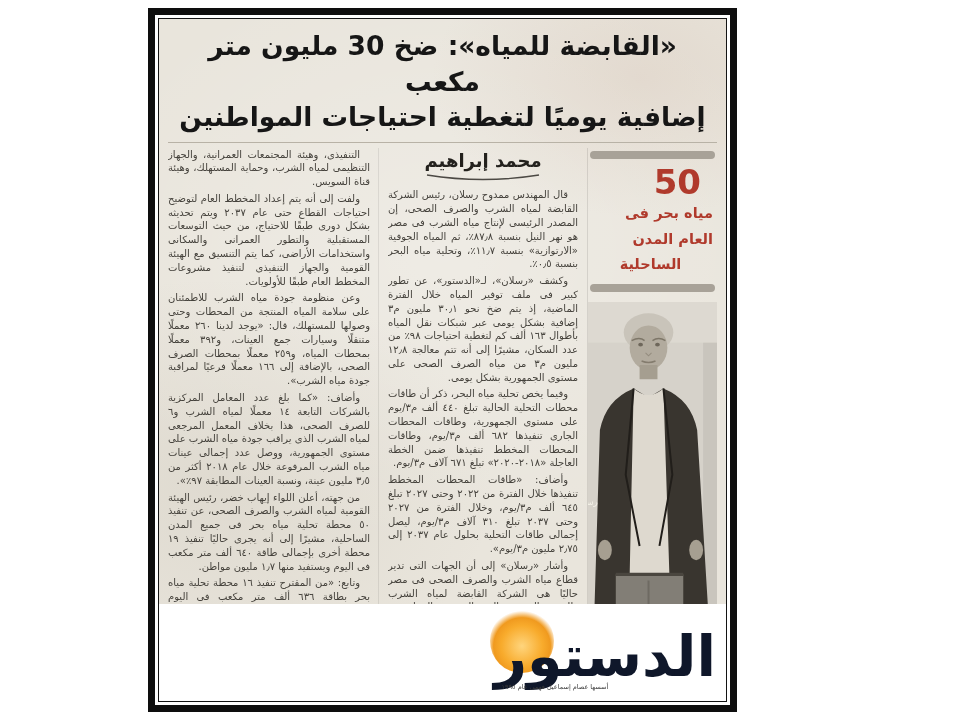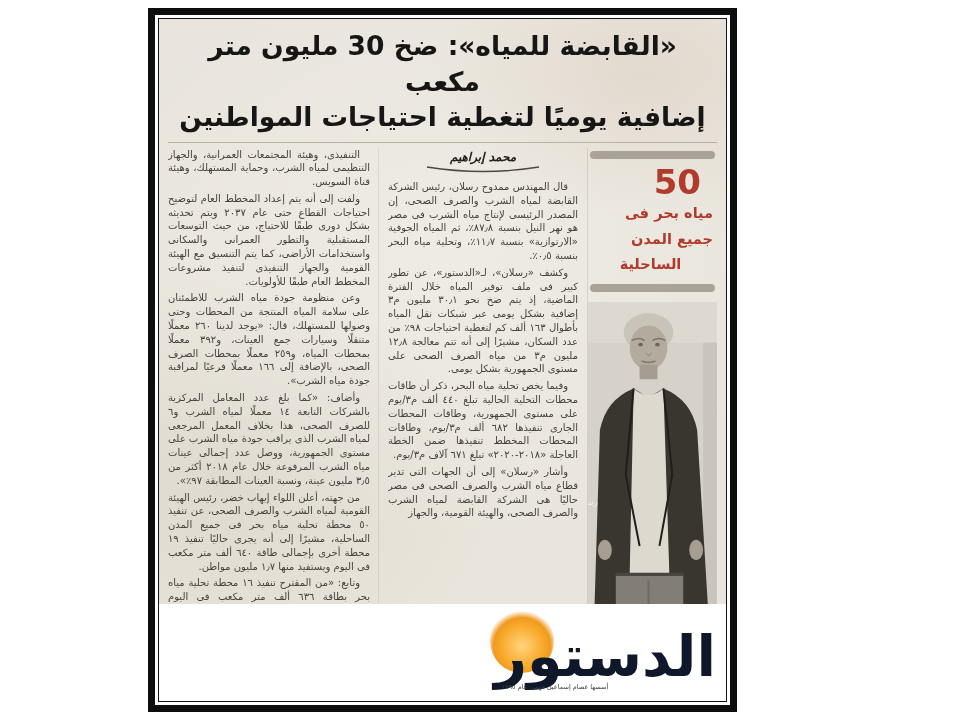--- a/index.html
+++ b/index.html
@@ -48,21 +48,21 @@
     line-height:1.78;padding-right:4px;white-space:nowrap;
   }
   .photo{flex:1;margin-top:7px;position:relative;overflow:hidden;}
   .photo svg{display:block;width:100%;height:100%;}
   
   .col{color:#45423c;font-size:10px;line-height:1.38;text-align:justify;overflow:hidden;}
   .col p{margin:0 0 3px 0;text-indent:10px;}
   .col-first{width:190px;flex:0 0 190px;}
   .col-second{flex:1;border-right:1px solid rgba(0,0,0,0.08);padding-right:8px;}
   .byline-wrap{text-align:center;margin:1px 0 6px 0;}
-  .byline{font-size:12px;font-weight:bold;color:#23211d;font-style:italic;}
+  .byline{font-size:18px;font-weight:bold;color:#23211d;}
   .byline-swash{display:block;margin:0 auto;}
   
   .footer{flex:1;background:#ffffff;position:relative;}
   .logo-wrap{position:absolute;right:10px;bottom:4px;width:300px;height:84px;}
   .logo-sun{
     position:absolute;left:74px;top:-4px;width:64px;height:64px;border-radius:50%;
     background:radial-gradient(circle at 50% 58%,#ffd57d 0%,#f8ab2c 42%,#f09a1f 58%,rgba(240,154,31,0) 72%);
   }
   .logo-title{
     position:absolute;right:0;bottom:12px;direction:rtl;
@@ -87,21 +87,21 @@
         <div>إضافية يوميًا لتغطية احتياجات المواطنين</div>
       </div>
 
       <div class="content">
 
         <div class="rail">
           <div class="sidebar">
             <div class="bracket top"></div>
             <div class="sb-number" style="color:#b03a2c;">50</div>
             <div class="sb-line" style="color:#b03a2c;">مياه بحر فى</div>
-            <div class="sb-line" style="color:#b03a2c;">جميع المدن</div>
+            <div class="sb-line" style="color:#b03a2c;">العام المدن</div>
             <div class="sb-line" style="color:#b03a2c;text-align:center;">الساحلية</div>
             <div class="bracket bottom"></div>
           </div>
 
           <div class="photo">
             <svg viewBox="0 0 130 318" preserveAspectRatio="none">
               <rect x="0" y="0" width="130" height="318" fill="#d6d2ca"></rect>
               <rect x="116" y="0" width="14" height="318" fill="#c9c5bd"></rect>
               <rect x="0" y="0" width="130" height="40" fill="#ddd9d1"></rect>
 
@@ -139,20 +139,21 @@
         <div class="col col-first">
           <div class="byline-wrap">
             <span class="byline">محمد إبراهيم</span>
             <svg class="byline-swash" width="120" height="9">
               <path d="M4,2 Q60,11 116,2" stroke="#4c4944" stroke-width="1.4" fill="none"></path>
             </svg>
           </div>
           <p>قال المهندس ممدوح رسلان، رئيس الشركة القابضة لمياه الشرب والصرف الصحى، إن المصدر الرئيسى لإنتاج مياه الشرب فى مصر هو نهر النيل بنسبة ٨٧٫٨٪، ثم المياه الجوفية «الارتوازية» بنسبة ١١٫٧٪، وتحلية مياه البحر بنسبة ٠٫٥٪.</p>
           <p>وكشف «رسلان»، لـ«الدستور»، عن تطور كبير فى ملف توفير المياه خلال الفترة الماضية، إذ يتم ضخ نحو ٣٠٫١ مليون م٣ إضافية بشكل يومى عبر شبكات نقل المياه بأطوال ١٦٣ ألف كم لتغطية احتياجات ٩٨٪ من عدد السكان، مشيرًا إلى أنه تتم معالجة ١٢٫٨ مليون م٣ من مياه الصرف الصحى على مستوى الجمهورية بشكل يومى.</p>
           <p>وفيما يخص تحلية مياه البحر، ذكر أن طاقات محطات التحلية الحالية تبلغ ٤٤٠ ألف م٣/يوم على مستوى الجمهورية، وطاقات المحطات الجارى تنفيذها ٦٨٢ ألف م٣/يوم، وطاقات المحطات المخطط تنفيذها ضمن الخطة العاجلة «٢٠١٨-٢٠٢٠» تبلغ ٦٧١ آلاف م٣/يوم.</p>
+          <p>وأضاف: «طاقات المحطات المخطط تنفيذها خلال الفترة من ٢٠٢٢ وحتى ٢٠٢٧ تبلغ ٦٤٥ ألف م٣/يوم، وخلال الفترة من ٢٠٢٧ وحتى ٢٠٣٧ تبلغ ٣١٠ آلاف م٣/يوم، ليصل إجمالى طاقات التحلية بحلول عام ٢٠٣٧ إلى ٢٫٧٥ مليون م٣/يوم».</p>
           <p>وأشار «رسلان» إلى أن الجهات التى تدير قطاع مياه الشرب والصرف الصحى فى مصر حاليًا هى الشركة القابضة لمياه الشرب والصرف الصحى، والهيئة القومية، والجهاز</p>
         </div>
 
         <div class="col col-second">
           <p>التنفيذى، وهيئة المجتمعات العمرانية، والجهاز التنظيمى لمياه الشرب، وحماية المستهلك، وهيئة قناة السويس.</p>
           <p>ولفت إلى أنه يتم إعداد المخطط العام لتوضيح احتياجات القطاع حتى عام ٢٠٣٧ ويتم تحديثه بشكل دورى طبقًا للاحتياج، من حيث التوسعات المستقبلية والتطور العمرانى والسكانى واستخدامات الأراضى، كما يتم التنسيق مع الهيئة القومية والجهاز التنفيذى لتنفيذ مشروعات المخطط العام طبقًا للأولويات.</p>
           <p>وعن منظومة جودة مياه الشرب للاطمئنان على سلامة المياه المنتجة من المحطات وحتى وصولها للمستهلك، قال: «يوجد لدينا ٢٦٠ معملًا متنقلًا وسيارات جمع العينات، و٣٩٢ معملًا بمحطات المياه، و٢٥٩ معملًا بمحطات الصرف الصحى، بالإضافة إلى ١٦٦ معملًا فرعيًا لمراقبة جودة مياه الشرب».</p>
           <p>وأضاف: «كما بلغ عدد المعامل المركزية بالشركات التابعة ١٤ معملًا لمياه الشرب و٦ للصرف الصحى، هذا بخلاف المعمل المرجعى لمياه الشرب الذى يراقب جودة مياه الشرب على مستوى الجمهورية، ووصل عدد إجمالى عينات مياه الشرب المرفوعة خلال عام ٢٠١٨ أكثر من ٣٫٥ مليون عينة، ونسبة العينات المطابقة ٩٧٪».</p>
           <p>من جهته، أعلن اللواء إيهاب خضر، رئيس الهيئة القومية لمياه الشرب والصرف الصحى، عن تنفيذ ٥٠ محطة تحلية مياه بحر فى جميع المدن الساحلية، مشيرًا إلى أنه يجرى حاليًا تنفيذ ١٩ محطة أخرى بإجمالى طاقة ٦٤٠ ألف متر مكعب فى اليوم ويستفيد منها ١٫٧ مليون مواطن.</p>
           <p>وتابع: «من المقترح تنفيذ ١٦ محطة تحلية مياه بحر بطاقة ٦٣٦ ألف متر مكعب فى اليوم بمحافظات مطروح والبحر الأحمر وشمال وجنوب سيناء وكفر الشيخ، وجار إعداد استراتيجية للتوسع فى محطات تحلية مياه البحر حتى ٢٠٣٠»..</p>

